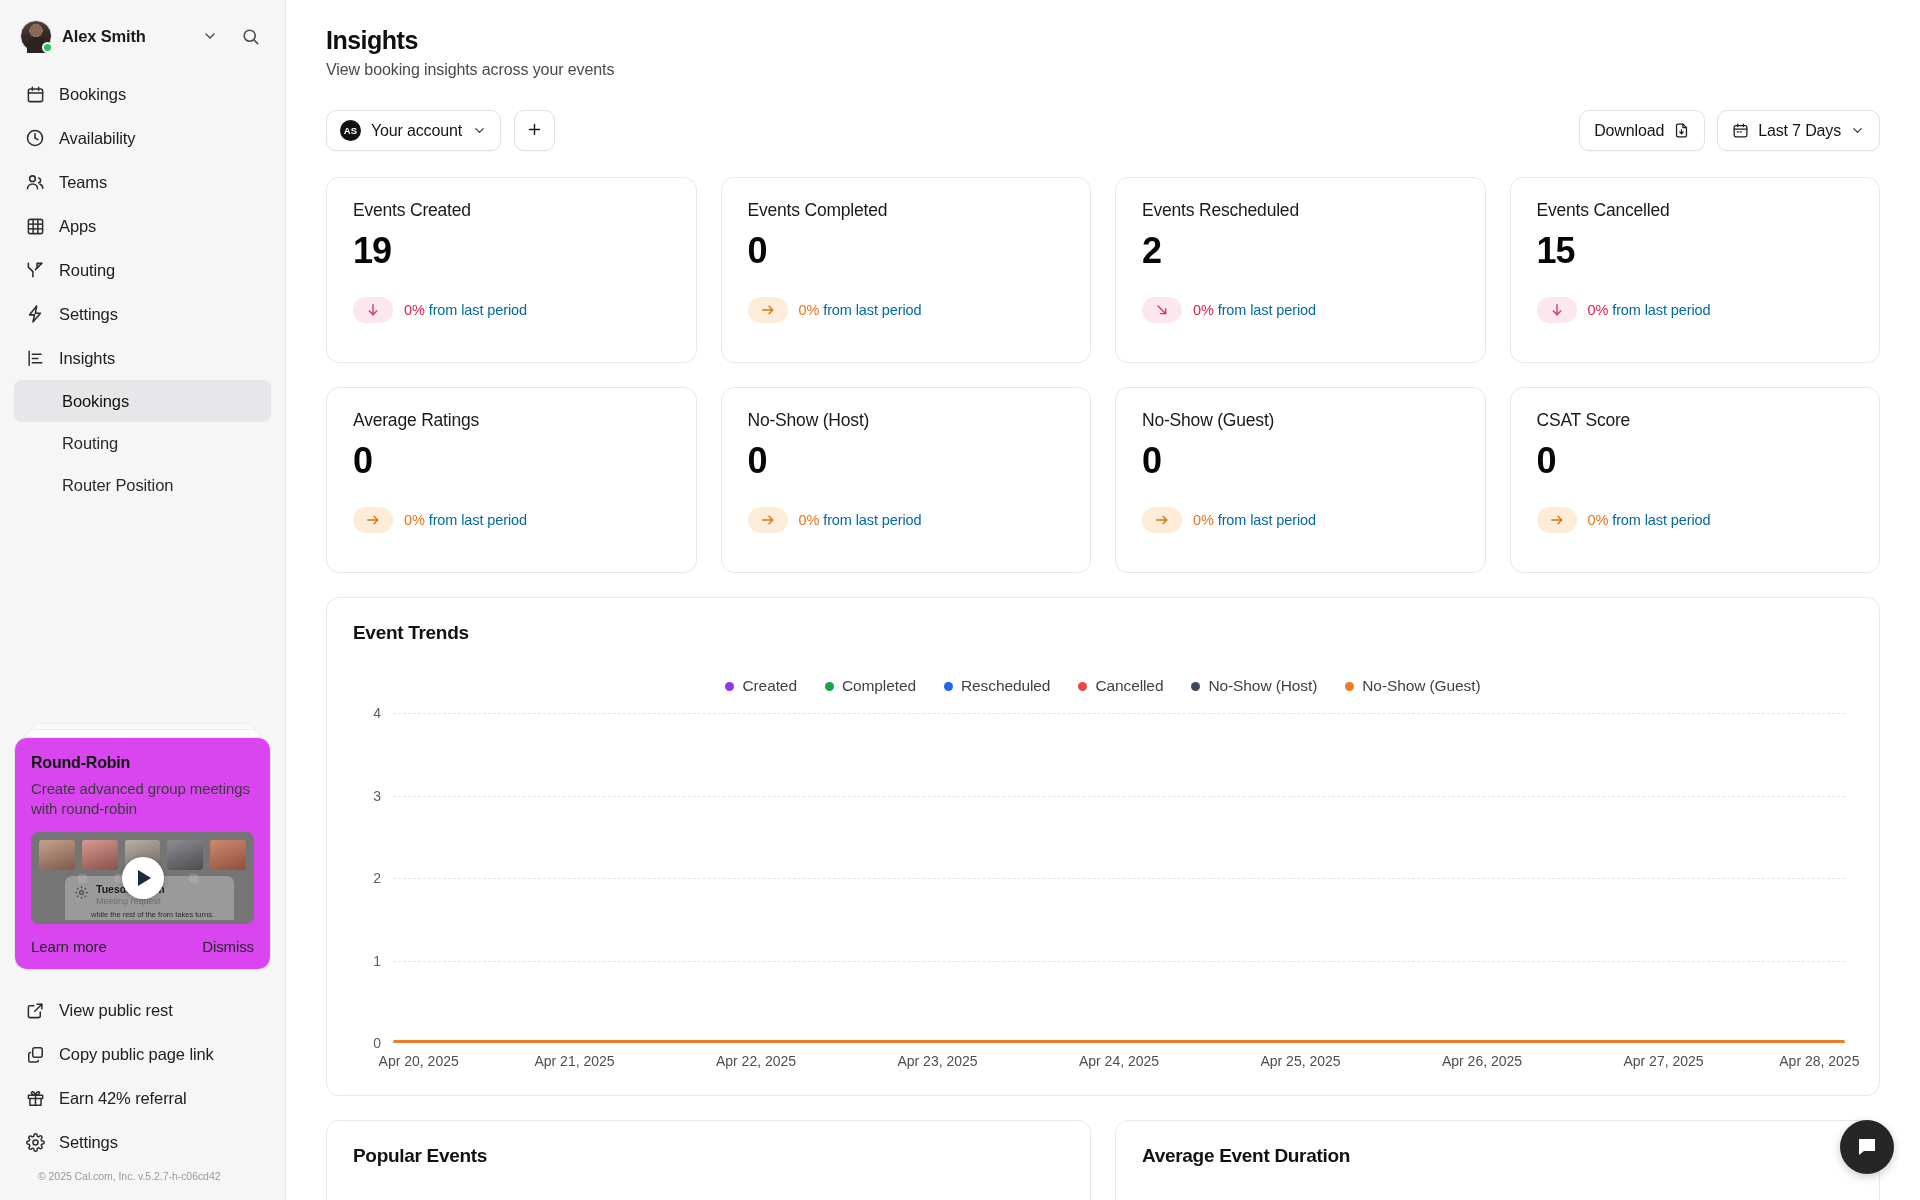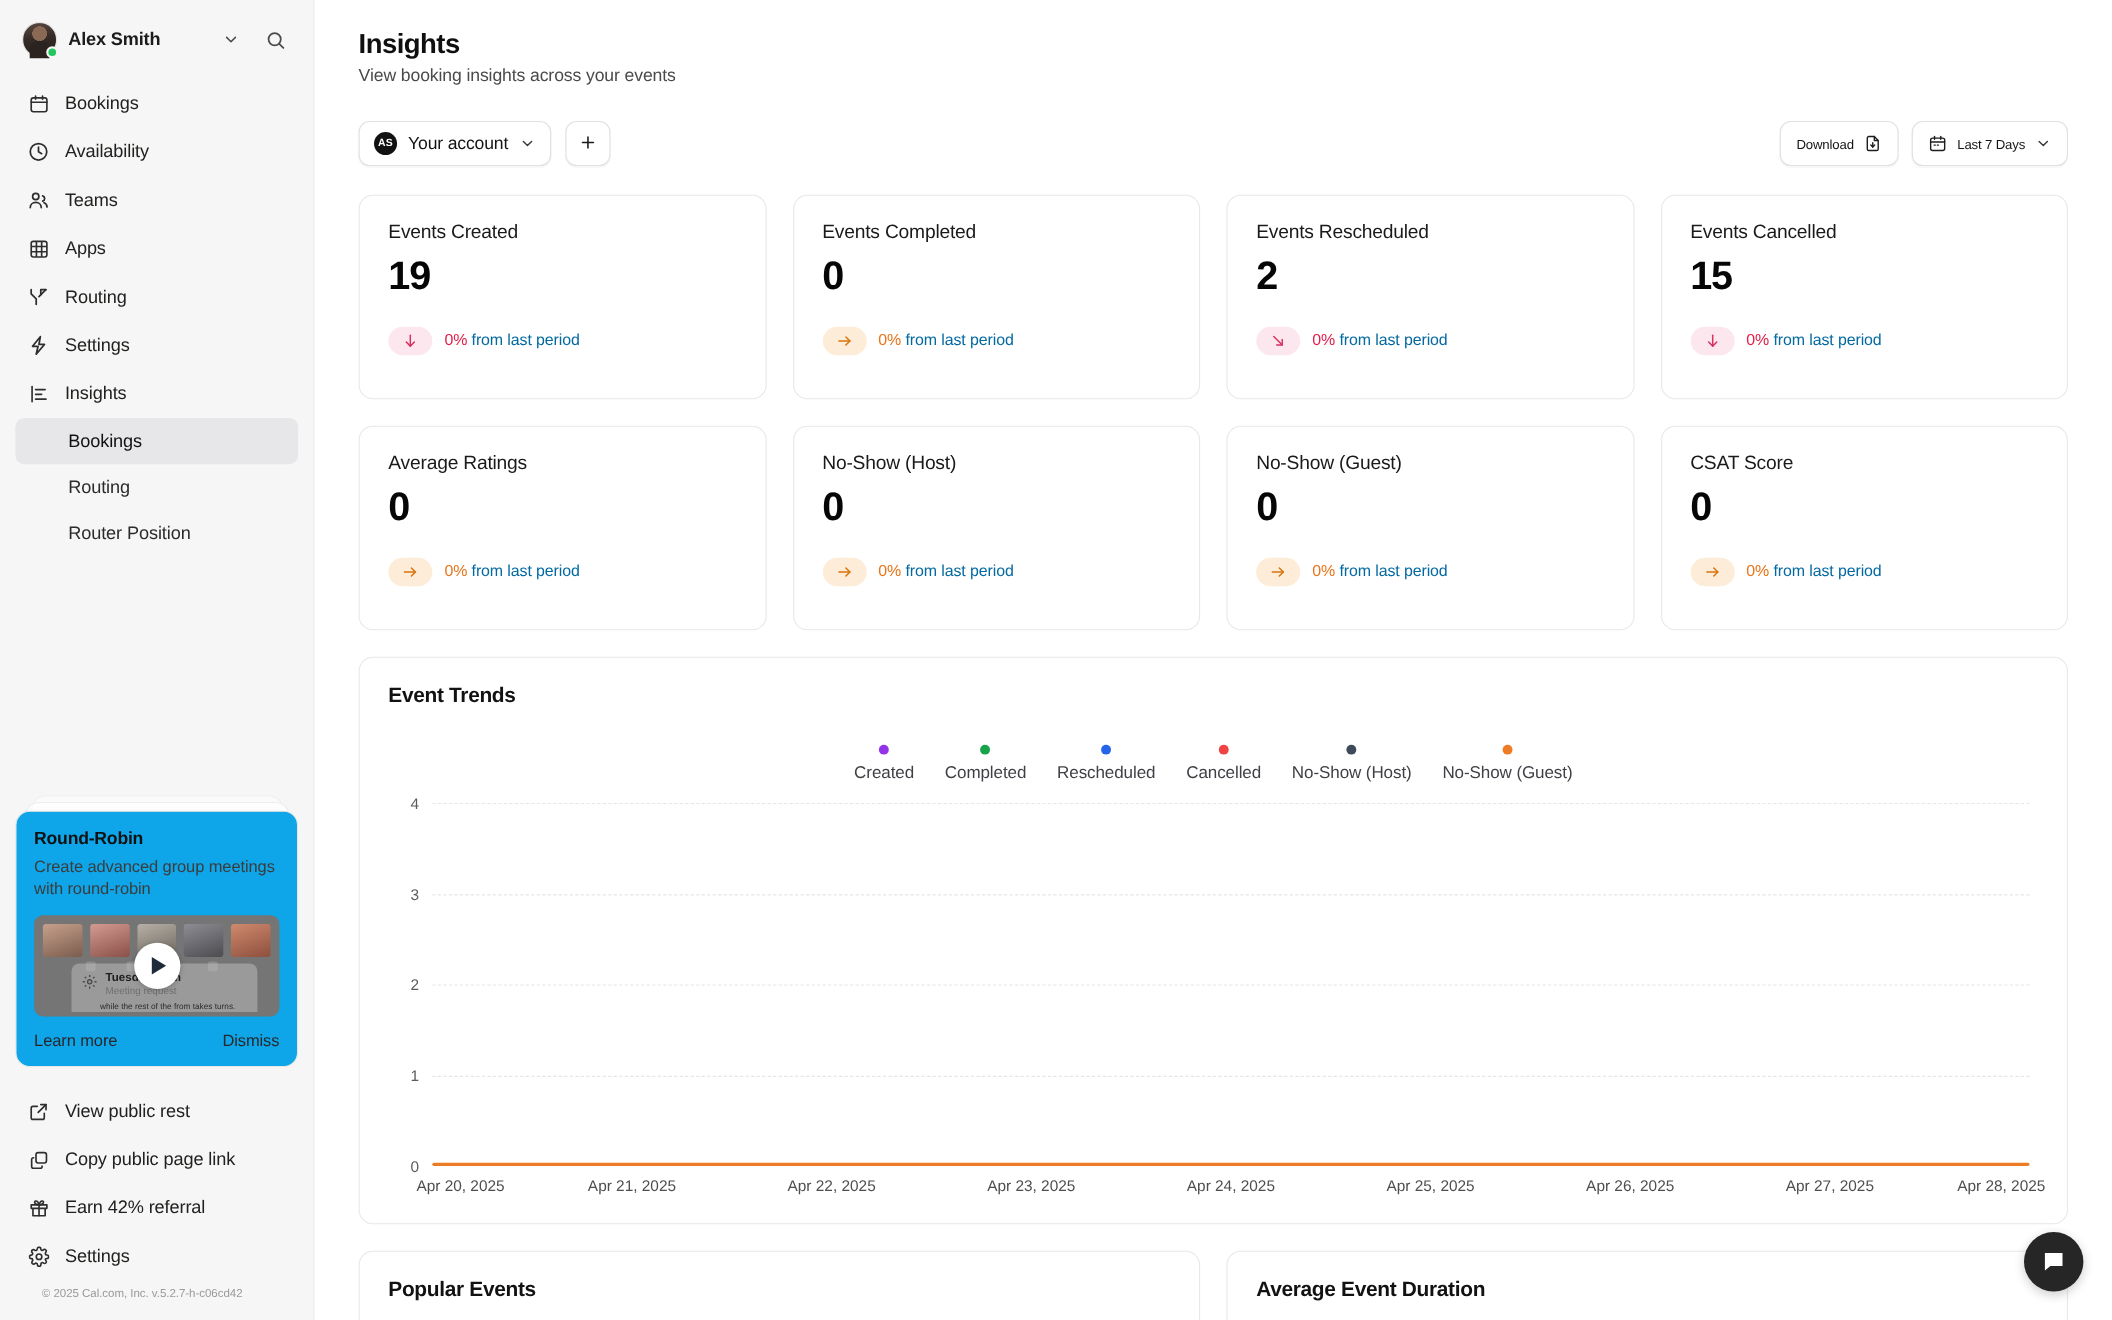--- a/index.html
+++ b/index.html
@@ -70,21 +70,21 @@
   .promo-wrap { margin-top: auto; padding: 0 14px 0 14px; position: relative; }
   .promo-stack { position: relative; height: 14px; }
   .promo-stack i {
     position: absolute; left: 50%; transform: translateX(-50%);
     background: #fff; border: 1px solid #ebebeb; border-radius: 12px 12px 0 0;
     display: block;
   }
   .ps1 { width: 228px; height: 12px; top: 0px; opacity: .55; }
   .ps2 { width: 240px; height: 12px; top: 6px; opacity: .8; }
   .promo {
-    background: #0ea5e9; border: 1px solid #e7e7e7; border-radius: 13px;
+    background: #d946ef; border: 1px solid #e7e7e7; border-radius: 13px;
     padding: 16px 16px 10px 16px; position: relative; z-index: 2;
   }
   .promo h4 { font-size: 16px; font-weight: 700; color: #111; letter-spacing: -0.2px; }
   .promo p { font-size: 15px; color: #3c3c3c; line-height: 1.32; margin-top: 7px; letter-spacing:-0.1px;}
   .thumb {
     margin-top: 13px; height: 92px; border-radius: 8px; overflow: hidden;
     background: #757575; position: relative;
   }
   .thumb .strip { position:absolute; top: 8px; left: 8px; right: 8px; display:flex; gap:7px; }
   .thumb .strip span {
@@ -140,21 +140,21 @@
   .plus-btn {
     width: 41px; height: 41px; margin-left: 13px; border-radius: 10px;
     border: 1px solid #e1e1e1; background: #fff; cursor: pointer;
     display: flex; align-items: center; justify-content: center; color: #1a1a1a;
     box-shadow: 0 1px 1px rgba(0,0,0,.03);
   }
   .toolbar-right { margin-left: auto; display: flex; gap: 12px; }
   .btn {
     height: 41px; display: inline-flex; align-items: center; gap: 9px;
     border: 1px solid #e1e1e1; border-radius: 10px; background: #fff;
-    padding: 0 14px; cursor: pointer; font-size: 12px; color: #141414;
+    padding: 0 14px; cursor: pointer; font-size: 16px; color: #141414;
     letter-spacing: -0.15px; box-shadow: 0 1px 1px rgba(0,0,0,.03);
   }
 
   .kpi-grid {
     display: grid; grid-template-columns: repeat(4, 1fr); gap: 24px; margin-top: 26px;
   }
   .kpi {
     background: #fff; border: 1px solid #e8e8e8; border-radius: 13px;
     padding: 22px 26px 24px 26px; min-height: 186px;
   }
@@ -174,21 +174,21 @@
   .kpi-delta .pct.flat { color: #ea7317; }
   .kpi-delta .rest { color: #0369a1; }
 
   
   .panel {
     margin-top: 24px; background: #fff; border: 1px solid #e8e8e8;
     border-radius: 13px; padding: 24px 26px 18px 26px;
   }
   .panel-title { font-size: 19px; font-weight: 600; color: #121212; letter-spacing: -0.3px; }
   .legend { display: flex; justify-content: center; gap: 28px; margin-top: 33px; }
-  .legend-item { display: flex; align-items: center; gap: 8px; font-size: 15.5px; color: #3f3f46; letter-spacing:-0.1px;flex-direction:column;}
+  .legend-item { display: flex; align-items: center; gap: 8px; font-size: 15.5px; color: #3f3f46; letter-spacing:-0.1px;}
   .dot { width: 9px; height: 9px; border-radius: 50%; flex: none; }
 
   .chartbox { position: relative; height: 330px; margin-top: 18px; }
   .yaxis { position: absolute; left: 0; top: 0; bottom: 0; width: 34px; }
   .ytick { position: absolute; right: 6px; transform: translateY(-50%); font-size: 14px; color: #5c5c5c; }
   .plot { position: absolute; left: 40px; right: 8px; top: 0; bottom: 0; }
   .gl { position: absolute; left: 0; right: 0; height: 0; border-top: 1px dashed #e6e6e6; }
   .zeroline { position: absolute; left: 0; right: 0; height: 3px; background: #ee7c26; border-radius: 2px; }
   .xaxis { position: relative; height: 32px; margin-left: 40px; margin-right: 8px; margin-top: 2px; }
   .xtick { position: absolute; transform: translateX(-50%); font-size: 14px; color: #4e4e4e; white-space: nowrap; top: 8px;}

